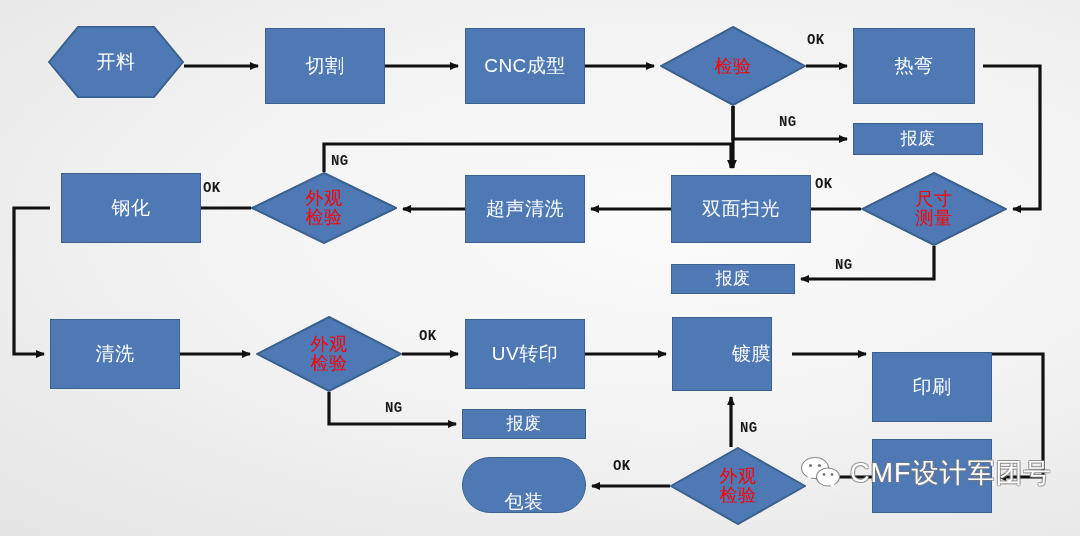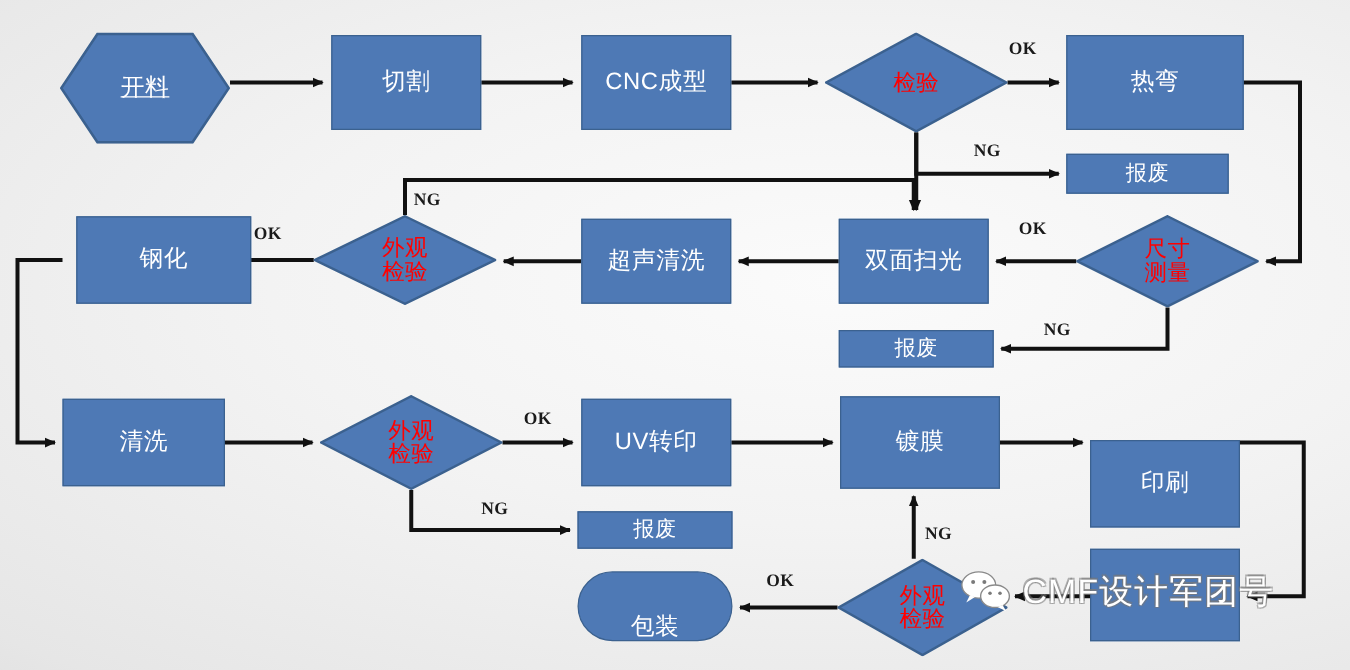--- a/index.html
+++ b/index.html
@@ -68,30 +68,30 @@
     pointer-events: none;
   }
   .diamond .label {
     color: #FF0000;
     font-size: 18px;
     line-height: 1.05;
   }
   .edge-label {
     position: absolute;
     color: #1a1a1a;
-    font-family: Liberation Serif, serif;
+    font-family: Liberation Mono, monospace;
     font-size: 14px;
     font-weight: 700;
     letter-spacing: 0.3px;
     z-index: 4;
     white-space: nowrap;
   }
   #watermark {
     position: absolute;
-    left: 768px;
+    left: 800px;
     top: 455px;
     display: flex;
     align-items: center;
     gap: 6px;
     z-index: 8;
     pointer-events: none;
   }
   #watermark .wm-text {
     color: #ffffff;
     font-size: 27px;
@@ -150,21 +150,21 @@
       <path d="M992,354 L1043,354 L1043,477 L998,477"></path>
 
       <path d="M872,477 L812,477"></path>
 
       <path d="M670,486 L592,486"></path>
 
       <path d="M731,447 L731,397"></path>
     </g>
   </svg>
 
-  <div class="node hex" style="left:48px;top:26px;width:136px;height:89px;text-decoration:underline;">
+  <div class="node hex" style="left:48px;top:26px;width:136px;height:72px;">
     <svg class="shape-svg" viewBox="0 0 136 80" preserveAspectRatio="none">
       <polygon points="30,1 106,1 135,40 106,79 30,79 1,40" fill="#4E79B5" stroke="#3B618F" stroke-width="2"></polygon>
     </svg>
     <span class="label">开料</span>
   </div>
 
   <div class="node rect" style="left:465px;top:28px;width:120px;height:76px;">
     <span class="label">CNC成型</span>
   </div>
 
@@ -172,21 +172,21 @@
     <span class="label">切割</span>
   </div>
 
   <div class="node diamond" style="left:660px;top:26px;width:146px;height:80px;">
     <svg class="shape-svg" viewBox="0 0 146 80" preserveAspectRatio="none">
       <polygon points="73,1 145,40 73,79 1,40" fill="#4E79B5" stroke="#3B618F" stroke-width="2"></polygon>
     </svg>
     <span class="label">检验</span>
   </div>
 
-  <div class="node rect" style="left:853px;top:28px;width:142px;height:76px;">
+  <div class="node rect" style="left:853px;top:28px;width:122px;height:76px;">
     <span class="label">热弯</span>
   </div>
 
   <div class="node rect" style="left:853px;top:123px;width:130px;height:32px;font-size:17px;">
     <span class="label">报废</span>
   </div>
 
   <div class="node rect" style="left:61px;top:173px;width:140px;height:70px;">
     <span class="label">钢化</span>
   </div>
@@ -196,21 +196,21 @@
       <polygon points="73,1 145,36 73,71 1,36" fill="#4E79B5" stroke="#3B618F" stroke-width="2"></polygon>
     </svg>
     <span class="label" style="white-space:pre-line;">外观
 检验</span>
   </div>
 
   <div class="node rect" style="left:465px;top:175px;width:120px;height:68px;">
     <span class="label">超声清洗</span>
   </div>
 
-  <div class="node rect" style="left:671px;top:175px;width:120px;height:68px;">
+  <div class="node rect" style="left:671px;top:175px;width:140px;height:68px;">
     <span class="label">双面扫光</span>
   </div>
 
   <div class="node diamond" style="left:861px;top:172px;width:146px;height:74px;">
     <svg class="shape-svg" viewBox="0 0 146 74" preserveAspectRatio="none">
       <polygon points="73,1 145,37 73,73 1,37" fill="#4E79B5" stroke="#3B618F" stroke-width="2"></polygon>
     </svg>
     <span class="label" style="white-space:pre-line;">尺寸
 测量</span>
   </div>
@@ -228,21 +228,21 @@
       <polygon points="73,1 145,38 73,75 1,38" fill="#4E79B5" stroke="#3B618F" stroke-width="2"></polygon>
     </svg>
     <span class="label" style="white-space:pre-line;">外观
 检验</span>
   </div>
 
   <div class="node rect" style="left:465px;top:319px;width:120px;height:70px;">
     <span class="label">UV转印</span>
   </div>
 
-  <div class="node rect" style="left:672px;top:317px;width:128px;height:74px;">
+  <div class="node rect" style="left:672px;top:317px;width:100px;height:74px;justify-content:flex-end;">
     <span class="label">镀膜</span>
   </div>
 
   <div class="node rect" style="left:872px;top:319px;width:120px;height:70px;margin-top:33px;">
     <span class="label">印刷</span>
   </div>
 
   <div class="node rect" style="left:462px;top:409px;width:124px;height:30px;font-size:17px;">
     <span class="label">报废</span>
   </div>

